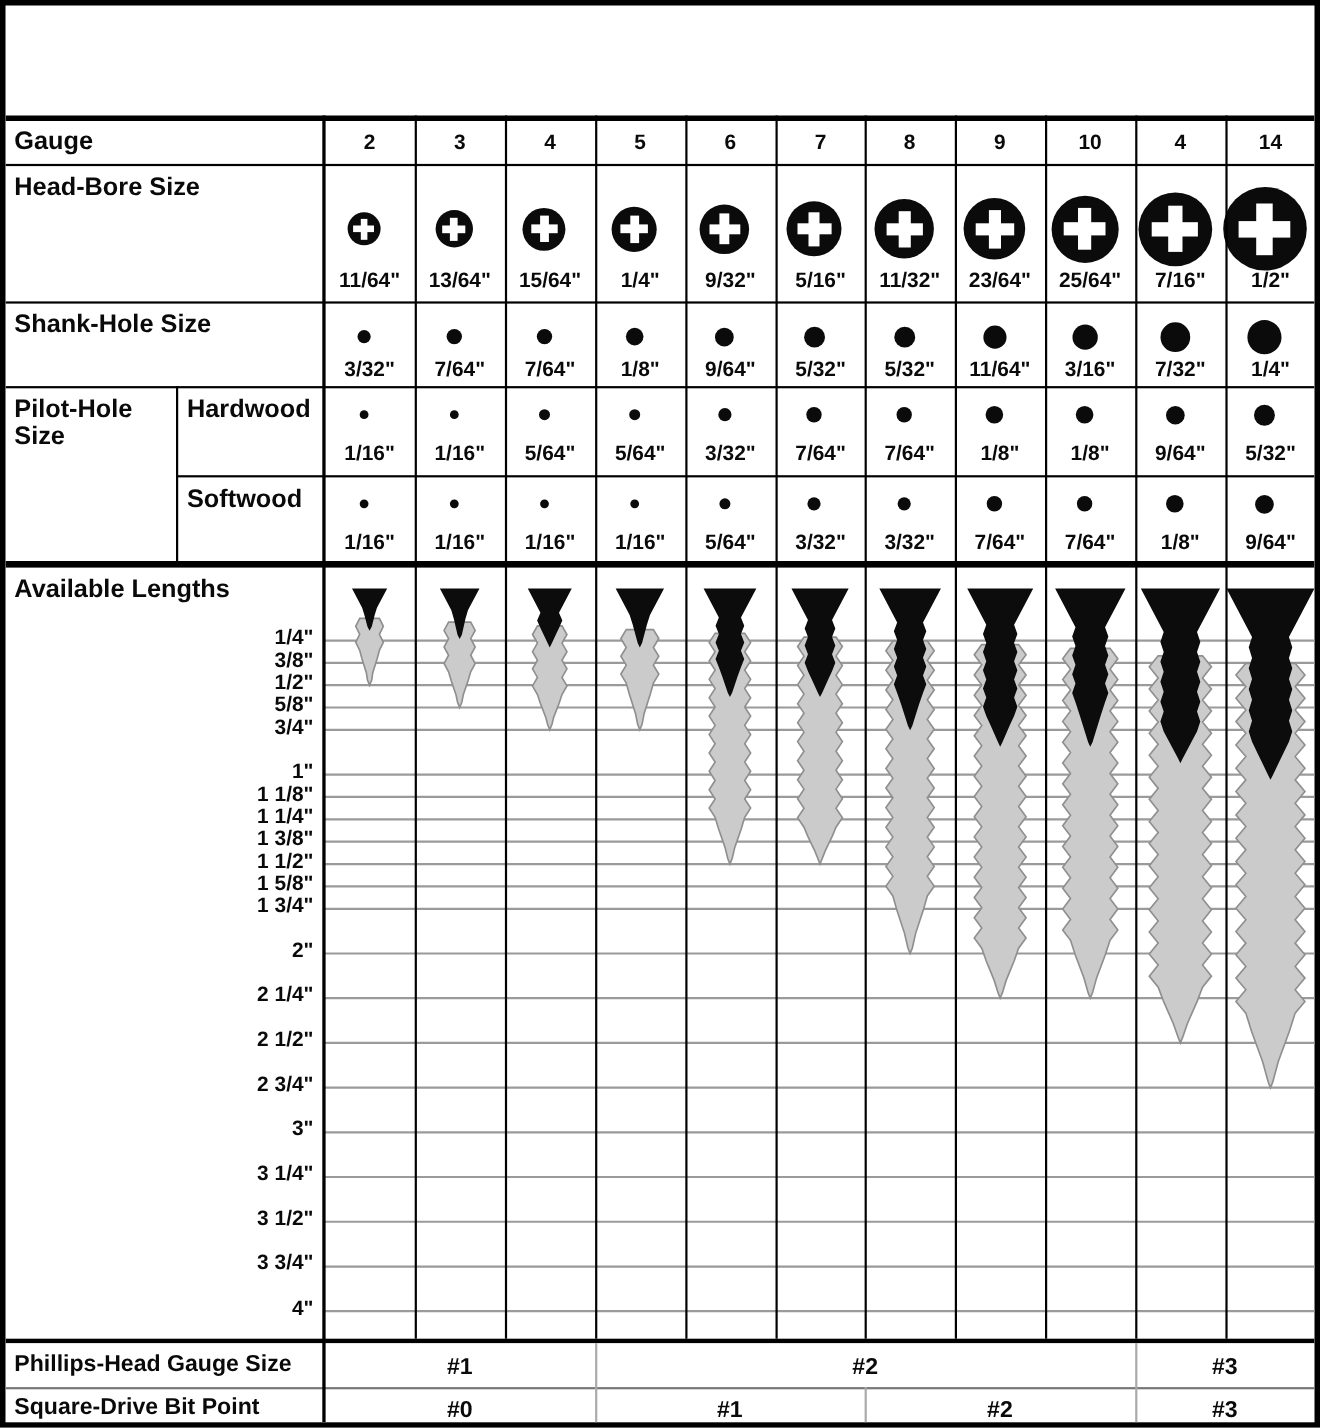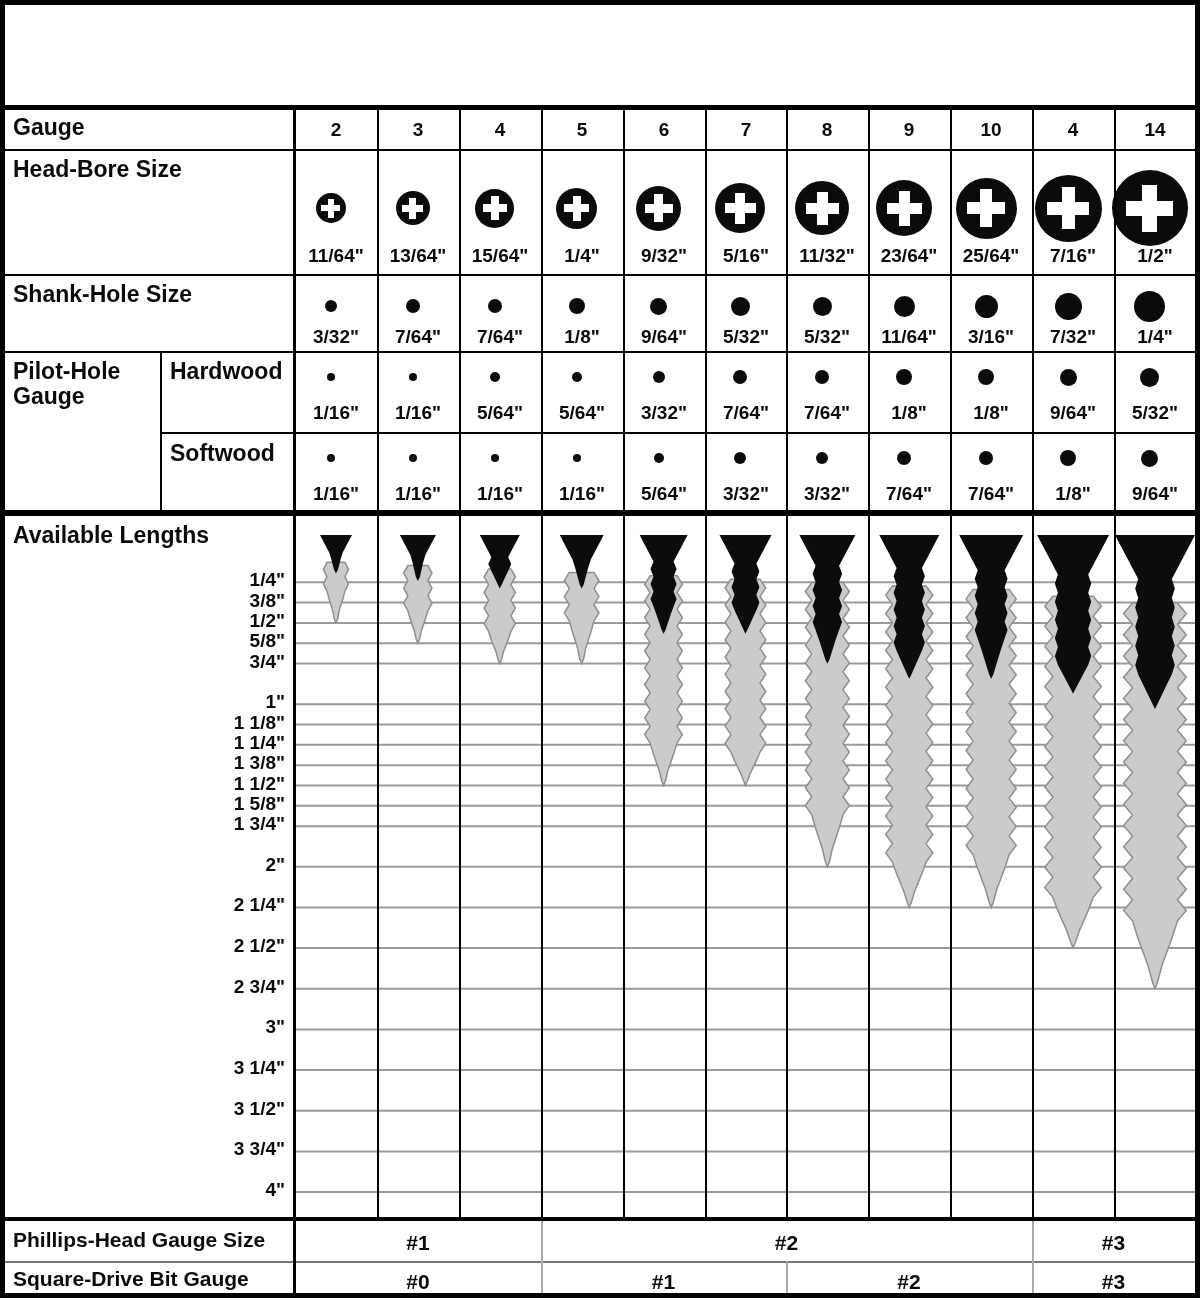--- a/index.html
+++ b/index.html
@@ -26,26 +26,26 @@
 </style>
 </head>
 <body>
 
 <div class="chart">
 
 
   <div class="rowlabel" style="left:8px; top:110px;">Gauge</div>
   <div class="rowlabel" style="left:8px; top:152px;">Head-Bore Size</div>
   <div class="rowlabel" style="left:8px; top:277px;">Shank-Hole Size</div>
-  <div class="rowlabel" style="left:8px; top:354px; width:140px;">Pilot-Hole Gauge</div>
+  <div class="rowlabel" style="left:8px; top:354px; width:140px;">Pilot-Hole Size</div>
   <div class="rowlabel" style="left:165px; top:354px;">Hardwood</div>
   <div class="rowlabel" style="left:165px; top:436px;">Softwood</div>
   <div class="rowlabel" style="left:8px; top:518px;">Available Lengths</div>
   <div class="rowlabel" style="left:8px; top:1224px; font-size:21px;">Phillips-Head Gauge Size</div>
-  <div class="rowlabel" style="left:8px; top:1263px; font-size:21px;">Square-Drive Bit Gauge</div>
+  <div class="rowlabel" style="left:8px; top:1263px; font-size:21px;">Square-Drive Bit Point</div>
 
   <div id="cells">
       <div class="gaugenum" style="left: 290px; top: 114px; width: 82px;">2</div>
       <div class="gaugenum" style="left: 372px; top: 114px; width: 82px;">3</div>
       <div class="gaugenum" style="left: 454px; top: 114px; width: 82px;">4</div>
       <div class="gaugenum" style="left: 536px; top: 114px; width: 82px;">5</div>
       <div class="gaugenum" style="left: 618px; top: 114px; width: 82px;">6</div>
       <div class="gaugenum" style="left: 700px; top: 114px; width: 82px;">7</div>
       <div class="gaugenum" style="left: 781px; top: 114px; width: 82px;">8</div>
       <div class="gaugenum" style="left: 863px; top: 114px; width: 82px;">9</div>

